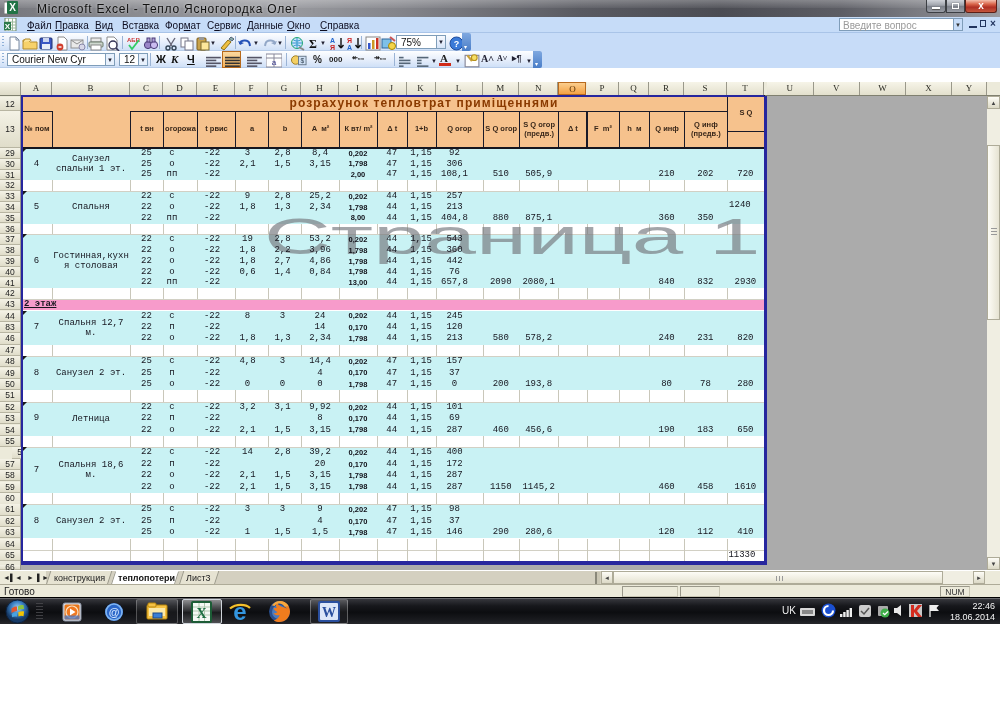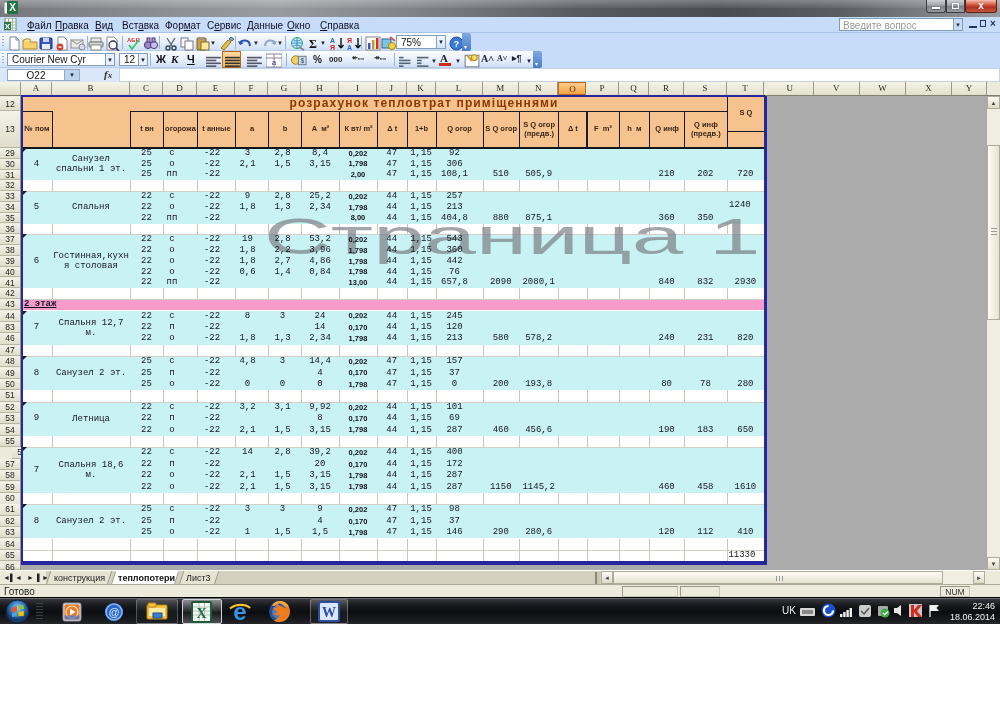--- a/index.html
+++ b/index.html
@@ -12,20 +12,21 @@
 <div id="root">
 
 <div class="abs" style="left:0;top:0;width:1000px;height:17px;
  background:linear-gradient(90deg,#77787e 0%,#909196 18%,#9a9ba0 28%,#84858b 40%,#595a61 58%,#4b4c53 72%,#5c5d64 84%,#87888e 95%,#9a9ba1 100%)">
  <div class="abs" style="left:0;top:0;width:100%;height:8px;background:linear-gradient(rgba(255,255,255,.28),rgba(255,255,255,.06))"></div>
  <svg class="abs" style="left:4px;top:1px" width="14" height="14" viewBox="0 0 14 14">
    <rect x="0" y="1" width="10" height="12" fill="#fff" stroke="#777" stroke-width="1"></rect>
    <rect x="3" y="0" width="11" height="13" rx="1" fill="#217346"></rect>
    <text x="8.5" y="10" font-size="10" font-weight="bold" fill="#fff" text-anchor="middle" font-family="Liberation Sans">X</text>
  </svg>
+ <span class="abs" style="left:37px;top:2px;font-size:12px;letter-spacing:.75px;color:#111;text-shadow:0 0 3px rgba(255,255,255,.7)">Microsoft Excel - Тепло Ясногородка Олег</span>
  <div class="abs" style="left:926px;top:0;width:20px;height:13px;background:linear-gradient(#cfd2d8,#9fa3ab 45%,#7b7f88 50%,#989ca4);border:1px solid #3c3f44;border-top:none;border-radius:0 0 3px 3px">
    <div style="position:absolute;left:5px;top:7px;width:8px;height:2px;background:#fff;box-shadow:0 1px 1px #555"></div>
       </div>
  <div class="abs" style="left:946px;top:0;width:19px;height:13px;background:linear-gradient(#cfd2d8,#9fa3ab 45%,#7b7f88 50%,#989ca4);border:1px solid #3c3f44;border-top:none">
    <div style="position:absolute;left:5px;top:3px;width:7px;height:6px;border:1px solid #fff;box-shadow:0 0 1px #555"></div>
       </div>
  <div class="abs" style="left:965px;top:0;width:32px;height:13px;background:linear-gradient(#f4c0ae,#d9654a 35%,#b03024 60%,#c4573d);border:1px solid #5c1f16;border-top:none;border-radius:0 0 3px 3px;
    color:#fff;font-weight:bold;font-size:10px;text-align:center;line-height:11px">x</div>
 </div>
 
@@ -239,26 +240,20 @@
         <path d="M3 2l4 5" stroke="#caa23a" stroke-width="2"></path>
         <circle cx="9" cy="4" r="2.5" fill="#f7df66" stroke="#b8921e"></circle>
       </svg>
 <span class="abs" style="left:481px;top:2px;font:bold 10px 'Liberation Serif';color:#223">A˄</span>
 <span class="abs" style="left:497px;top:3px;font:bold 8px 'Liberation Serif';color:#223">A˅</span>
 <span class="abs" style="left:512px;top:2px;font:bold 9px 'Liberation Sans';color:#223">▸¶</span>
 <span class="abs" style="left:526px;top:7px;font-size:6px;color:#223">▼</span>
 <div class="abs" style="left:533px;top:0;width:9px;height:17px;background:linear-gradient(#7fa8e0,#4a7ec8);border-radius:0 2px 2px 0">
         <span style="position:absolute;left:2px;top:9px;font-size:6px;color:#fff">▾</span>
       </div>
-</div>
-<div class="abs" style="left:0;top:68px;width:1000px;height:14px;background:#d9e7f9">
-<div class="abs" style="left:7px;top:1px;width:58px;height:12px;background:#fff;border:1px solid #94aac2;font-size:10px;color:#111;text-align:center;line-height:11px">O22</div>
-<div class="abs" style="left:65px;top:1px;width:15px;height:12px;background:#bcd4f0;border:1px solid #94aac2;border-left:none;font-size:6px;color:#223;text-align:center;line-height:11px">▼</div>
-<span class="abs" style="left:104px;top:0px;font:italic bold 11px 'Liberation Serif';color:#333">f<span style="font-size:9px">x</span></span>
-<div class="abs" style="left:119px;top:0px;width:881px;height:14px;background:#fff;border:1px solid #c4d4e8"></div>
 </div>
 <div class="abs" style="left:0;top:82px;width:1000px;height:14px;background:#eceada;border-bottom:1px solid #808070">
 <div class="abs" style="left:0;top:0;width:20.5px;height:13px;background:linear-gradient(#f6f4e8,#dedbc8);border-right:1px solid #9a988a"></div>
 <div class="abs" style="left:21.0px;top:0;width:31.0px;height:13px;background:linear-gradient(#f6f4e8,#e3e0cd);border-right:1px solid #9a988a;font:9px 'Liberation Serif';color:#2a2a22;text-align:center;line-height:13px">A</div>
 <div class="abs" style="left:52.0px;top:0;width:78.0px;height:13px;background:linear-gradient(#f6f4e8,#e3e0cd);border-right:1px solid #9a988a;font:9px 'Liberation Serif';color:#2a2a22;text-align:center;line-height:13px">B</div>
 <div class="abs" style="left:130.0px;top:0;width:33.0px;height:13px;background:linear-gradient(#f6f4e8,#e3e0cd);border-right:1px solid #9a988a;font:9px 'Liberation Serif';color:#2a2a22;text-align:center;line-height:13px">C</div>
 <div class="abs" style="left:163.0px;top:0;width:34.0px;height:13px;background:linear-gradient(#f6f4e8,#e3e0cd);border-right:1px solid #9a988a;font:9px 'Liberation Serif';color:#2a2a22;text-align:center;line-height:13px">D</div>
 <div class="abs" style="left:197.0px;top:0;width:38.0px;height:13px;background:linear-gradient(#f6f4e8,#e3e0cd);border-right:1px solid #9a988a;font:9px 'Liberation Serif';color:#2a2a22;text-align:center;line-height:13px">E</div>
 <div class="abs" style="left:235.0px;top:0;width:33.0px;height:13px;background:linear-gradient(#f6f4e8,#e3e0cd);border-right:1px solid #9a988a;font:9px 'Liberation Serif';color:#2a2a22;text-align:center;line-height:13px">F</div>
 <div class="abs" style="left:268.0px;top:0;width:33.0px;height:13px;background:linear-gradient(#f6f4e8,#e3e0cd);border-right:1px solid #9a988a;font:9px 'Liberation Serif';color:#2a2a22;text-align:center;line-height:13px">G</div>
@@ -527,21 +522,21 @@
 <div class="abs" style="left:726.8px;top:549.9px;width:1px;height:11.4px;background:#c9c7ba"></div>
 <div class="abs" style="left:764.0px;top:549.9px;width:1px;height:11.4px;background:#c9c7ba"></div>
 <div class="abs" style="left:21px;top:561.3px;width:743px;height:1px;background:#d2d0c4"></div>
 </div>
 <div class="abs" style="left:264px;top:208px;width:600px;height:70px;overflow:visible;font:50px 'Liberation Sans';color:rgba(116,118,124,0.66);white-space:nowrap;transform:scaleX(1.85);transform-origin:0 0">Страница 1</div>
 <div class="abs" style="left:0;top:0;width:1000px;height:716px">
 <div class="abs" style="left:272px;top:97.0px;width:304px;height:14px;font:bold 12px 'Liberation Sans';letter-spacing:1.1px;color:#8a3a00;text-align:center;line-height:13px">розрахунок тепловтрат приміщеннями</div>
 <div class="abs" style="left:21.0px;top:111.0px;width:32.0px;height:37.0px;border:1px solid #1a1a28;font:bold 7.5px/8.5px 'Liberation Sans';color:#38271a;display:flex;align-items:center;justify-content:center;text-align:center">№ пом</div>
 <div class="abs" style="left:130.0px;top:111.0px;width:34.0px;height:37.0px;border:1px solid #1a1a28;font:bold 7.5px/8.5px 'Liberation Sans';color:#38271a;display:flex;align-items:center;justify-content:center;text-align:center">t вн</div>
 <div class="abs" style="left:163.0px;top:111.0px;width:35.0px;height:37.0px;border:1px solid #1a1a28;font:bold 7.5px/8.5px 'Liberation Sans';color:#38271a;display:flex;align-items:center;justify-content:center;text-align:center">огорожа</div>
-<div class="abs" style="left:197.0px;top:111.0px;width:39.0px;height:37.0px;border:1px solid #1a1a28;font:bold 7.5px/8.5px 'Liberation Sans';color:#38271a;display:flex;align-items:center;justify-content:center;text-align:center">t анные</div>
+<div class="abs" style="left:197.0px;top:111.0px;width:39.0px;height:37.0px;border:1px solid #1a1a28;font:bold 7.5px/8.5px 'Liberation Sans';color:#38271a;display:flex;align-items:center;justify-content:center;text-align:center">t рвис</div>
 <div class="abs" style="left:235.0px;top:111.0px;width:34.0px;height:37.0px;border:1px solid #1a1a28;font:bold 7.5px/8.5px 'Liberation Sans';color:#38271a;display:flex;align-items:center;justify-content:center;text-align:center">a</div>
 <div class="abs" style="left:268.0px;top:111.0px;width:34.0px;height:37.0px;border:1px solid #1a1a28;font:bold 7.5px/8.5px 'Liberation Sans';color:#38271a;display:flex;align-items:center;justify-content:center;text-align:center">b</div>
 <div class="abs" style="left:301.0px;top:111.0px;width:39.0px;height:37.0px;border:1px solid #1a1a28;font:bold 7.5px/8.5px 'Liberation Sans';color:#38271a;display:flex;align-items:center;justify-content:center;text-align:center">А&nbsp;&nbsp;м²</div>
 <div class="abs" style="left:339.0px;top:111.0px;width:39.0px;height:37.0px;border:1px solid #1a1a28;font:bold 7.5px/8.5px 'Liberation Sans';color:#38271a;display:flex;align-items:center;justify-content:center;text-align:center">К вт/ m²</div>
 <div class="abs" style="left:377.0px;top:111.0px;width:30.5px;height:37.0px;border:1px solid #1a1a28;font:bold 7.5px/8.5px 'Liberation Sans';color:#38271a;display:flex;align-items:center;justify-content:center;text-align:center">Δ t</div>
 <div class="abs" style="left:406.5px;top:111.0px;width:30.0px;height:37.0px;border:1px solid #1a1a28;font:bold 7.5px/8.5px 'Liberation Sans';color:#38271a;display:flex;align-items:center;justify-content:center;text-align:center">1+b</div>
 <div class="abs" style="left:435.5px;top:111.0px;width:48.0px;height:37.0px;border:1px solid #1a1a28;font:bold 7.5px/8.5px 'Liberation Sans';color:#38271a;display:flex;align-items:center;justify-content:center;text-align:center">Q огор</div>
 <div class="abs" style="left:482.5px;top:111.0px;width:37.5px;height:37.0px;border:1px solid #1a1a28;font:bold 7.5px/8.5px 'Liberation Sans';color:#38271a;display:flex;align-items:center;justify-content:center;text-align:center">S Q огор</div>
 <div class="abs" style="left:519.0px;top:111.0px;width:40.3px;height:37.0px;border:1px solid #1a1a28;font:bold 7.5px/8.5px 'Liberation Sans';color:#38271a;display:flex;align-items:center;justify-content:center;text-align:center">S Q огор<br>(предв.)</div>
 <div class="abs" style="left:558.3px;top:111.0px;width:29.2px;height:37.0px;border:1px solid #1a1a28;font:bold 7.5px/8.5px 'Liberation Sans';color:#38271a;display:flex;align-items:center;justify-content:center;text-align:center">Δ t</div>

